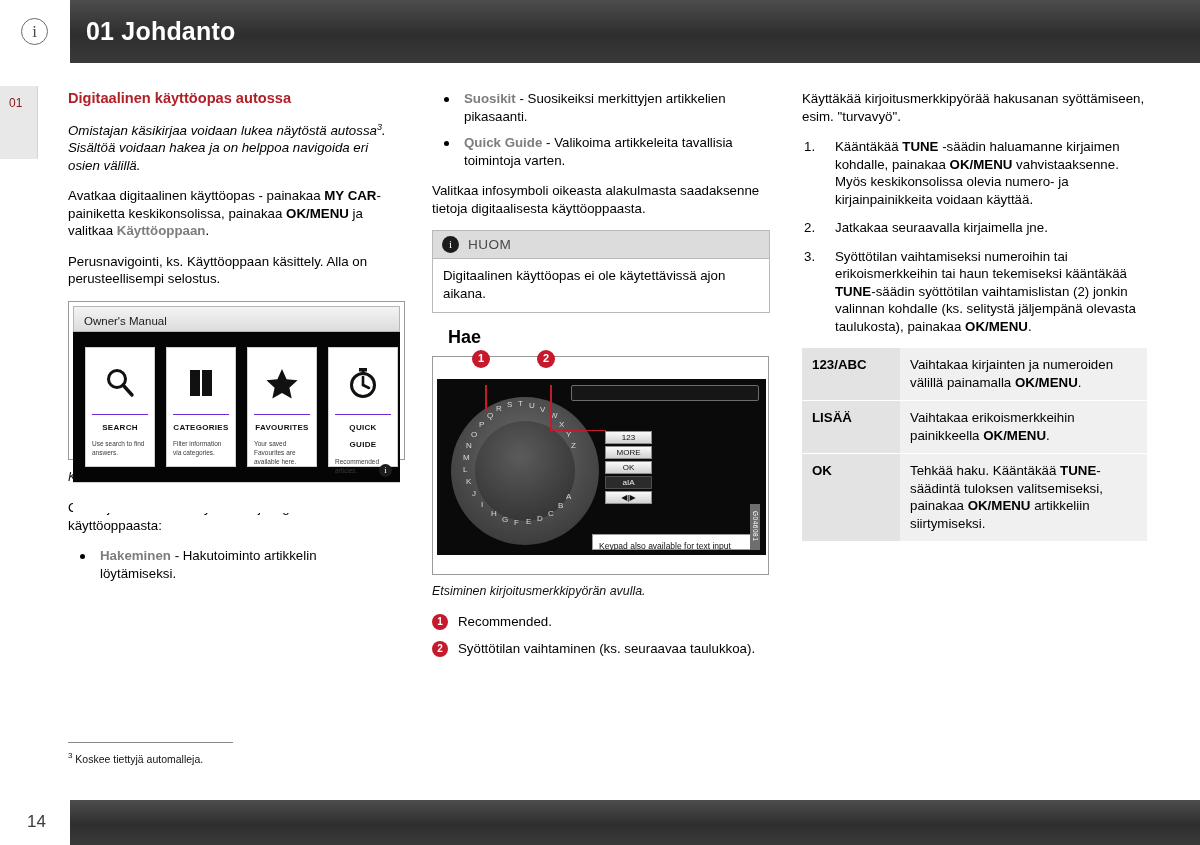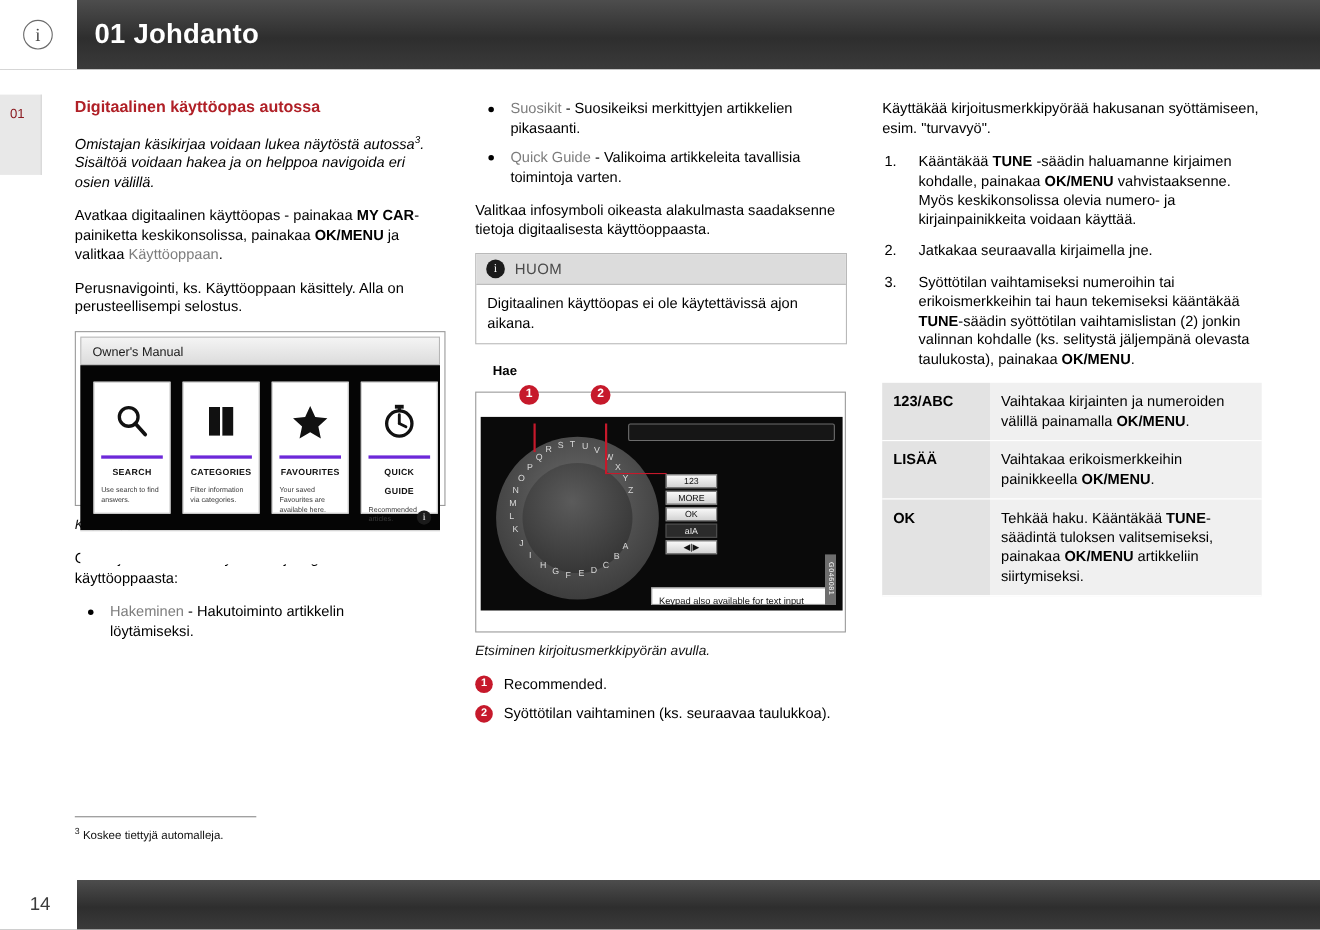--- a/index.html
+++ b/index.html
@@ -110,21 +110,21 @@
 
   p { margin: 0 0 13px 0; }
   .red-heading {
     color: #b02027;
     font-weight: bold;
     font-size: 14.6px;
     margin: 0 0 11px 0;
   }
   .italic { font-style: italic; }
   .bold { font-weight: bold; }
-  .grey-term { color: #7d7d7d; font-weight: normal; }
+  .grey-term { color: #7d7d7d; font-weight: bold; }
   sup { font-size: 9px; vertical-align: super; }
 
   
   ul.bullets {
     list-style: none;
     margin: 0 0 13px 0;
     padding: 0;
   }
   ul.bullets li {
     position: relative;
@@ -211,21 +211,21 @@
     display: flex;
     align-items: center;
     justify-content: center;
     margin-top: 4px;
   }
   .tile .tlabel {
     font-size: 8px;
     font-weight: bold;
     letter-spacing: .3px;
     color: #111;
-    border-top: 3px solid #6d28d9;
+    border-top: 1px solid #6d28d9;
     padding-top: 4px;
     margin: 0 6px;
   }
   .tile .tdesc {
     font-size: 6.5px;
     color: #3a3a3a;
     line-height: 8.6px;
     padding: 4px 6px 0;
     text-align: left;
   }
@@ -302,21 +302,21 @@
     letter-spacing: .4px;
   }
   .notebox-body {
     padding: 8px 10px 10px 10px;
     font-size: 13.3px;
     line-height: 17.5px;
   }
 
   .sub-head {
     font-weight: bold;
-    font-size: 12px;
+    font-size: 18px;
     margin: 0 0 9px 0;
     padding-left: 16px;
   }
 
   
   .keypad-fig {
     position: relative;
     width: 337px;
     height: 219px;
     border: 1px solid #9a9a9a;

